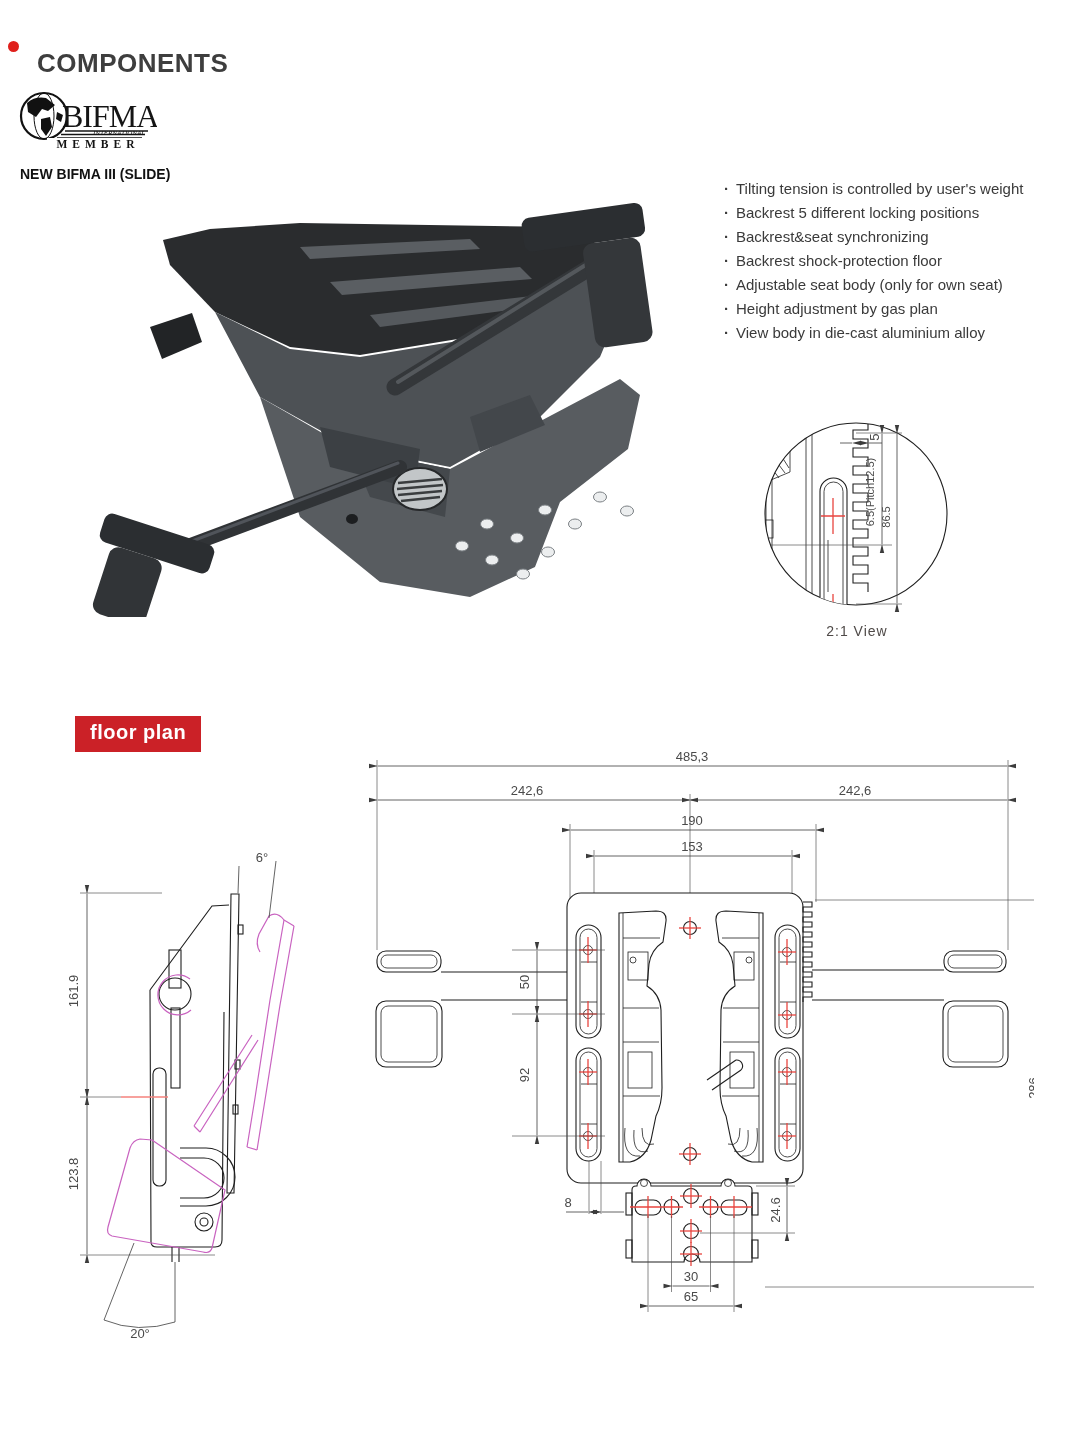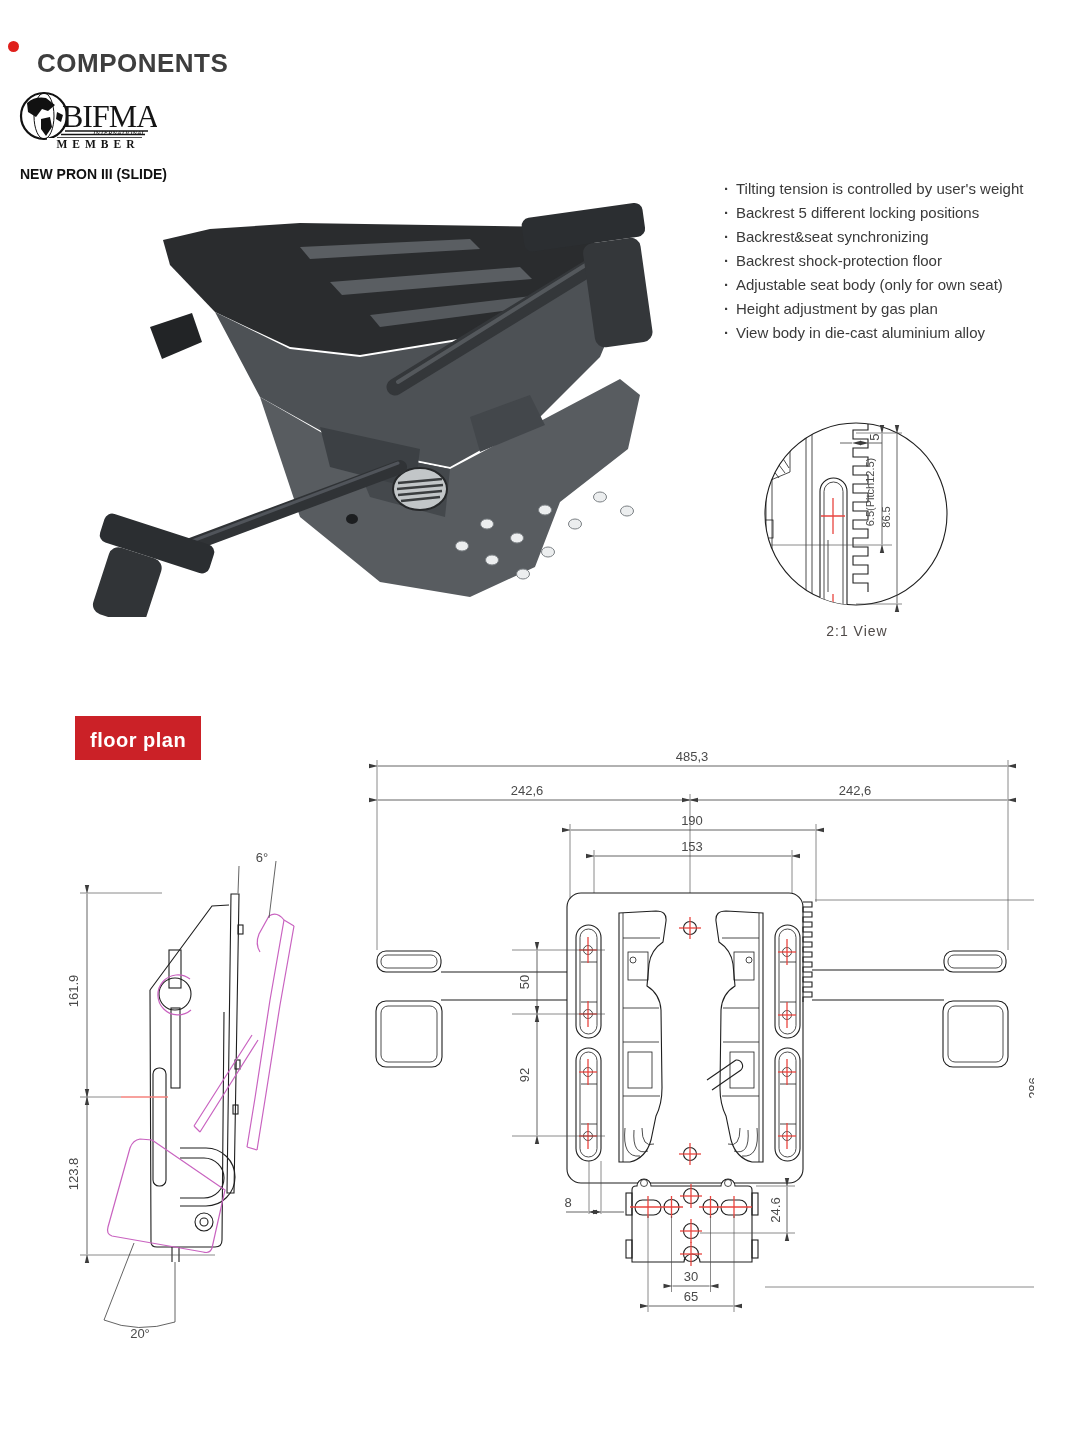--- a/index.html
+++ b/index.html
@@ -14,21 +14,21 @@
   
   .render{position:absolute;left:85px;top:192px;}
   
   .features{position:absolute;left:724px;top:180px;}
   .feat{display:flex;align-items:flex-start;height:24px;font-size:15px;color:#3a3a3a;}
   .feat .b{margin-right:7px;font-weight:700;}
   
   .detail{position:absolute;left:740px;top:398px;}
   
   .floor-badge{position:absolute;left:75px;top:716px;background:#cb2127;color:#fff;
-       font-weight:700;font-size:20px;padding:13px 15px 8px 15px;letter-spacing:.5px;}
+       font-weight:700;font-size:20px;padding:5px 15px 8px 15px;letter-spacing:.5px;}
   .plan{position:absolute;left:60px;top:748px;}
   
   .dln{stroke:#3c3c3c;stroke-width:.8;fill:none;}
   .eln{stroke:#4a4a4a;stroke-width:.65;fill:none;}
   .drw{stroke:#1f1f1f;stroke-width:1.1;fill:none;}
   .drwf{stroke:#1f1f1f;stroke-width:1.1;fill:#fff;}
   .thin{stroke:#1f1f1f;stroke-width:.8;fill:none;}
   .red{stroke:#e8453f;stroke-width:1.3;fill:none;}
   .mag{stroke:#c963c0;stroke-width:1.2;fill:none;}
   .dtx{fill:#4a4a4a;font-size:13px;font-family:"Liberation Sans",sans-serif;}
@@ -57,21 +57,21 @@
       <line x1="44" y1="46.5" x2="128" y2="46.5"></line>
       <line x1="40" y1="50" x2="125" y2="50"></line>
       <line x1="36" y1="53.5" x2="122" y2="53.5"></line>
       <line x1="32" y1="57" x2="119" y2="57"></line>
     </g>
     <text x="102" y="47" text-anchor="middle" font-family="Liberation Serif,serif" font-style="italic" font-size="7" fill="#141414">INTERNATIONAL</text>
     <rect x="30" y="50" width="102" height="12" fill="#fff"></rect>
     <text x="81" y="60" text-anchor="middle" font-family="Liberation Serif,serif" font-weight="700" font-size="11.5" letter-spacing="5" fill="#141414">MEMBER</text>
   </svg>
 
-  <div class="product-name">NEW PRON III (SLIDE)</div>
+  <div class="product-name">NEW BIFMA III (SLIDE)</div>
 
   <svg class="render" width="585" height="425" viewBox="85 195 585 425">
     <g>
 
       <path d="M163,243 L210,232 L300,226 L560,230 L592,238 L597,258 L540,300 L470,340 L360,358 L290,350 L215,315 L170,268 Z" fill="#2a2c2e"></path>
       <path d="M150,330 L192,316 L202,345 L162,362 Z" fill="#222426"></path>
       <path d="M300,250 L470,242 L480,252 L310,262 Z" fill="#5a5e62"></path>
       <path d="M330,285 L520,270 L532,282 L342,298 Z" fill="#5a5e62"></path>
       <path d="M370,318 L540,298 L548,308 L380,330 Z" fill="#55595d"></path>
 

